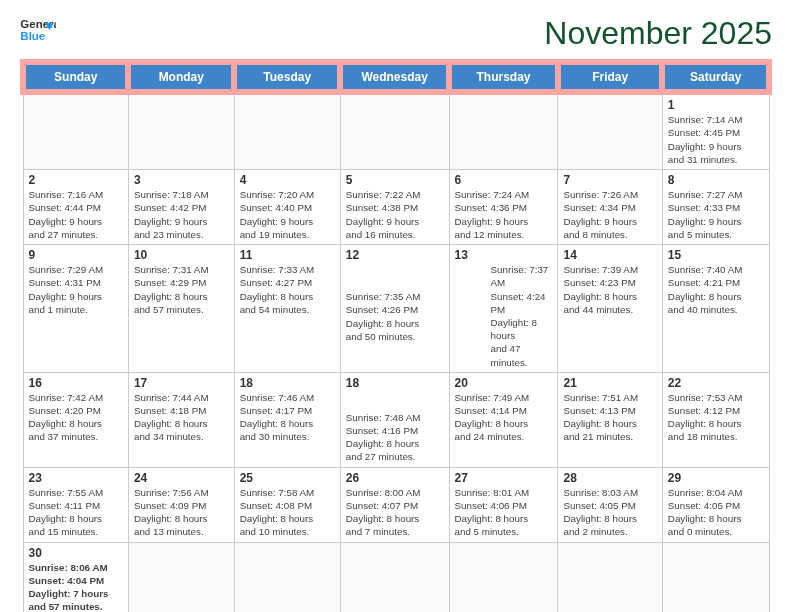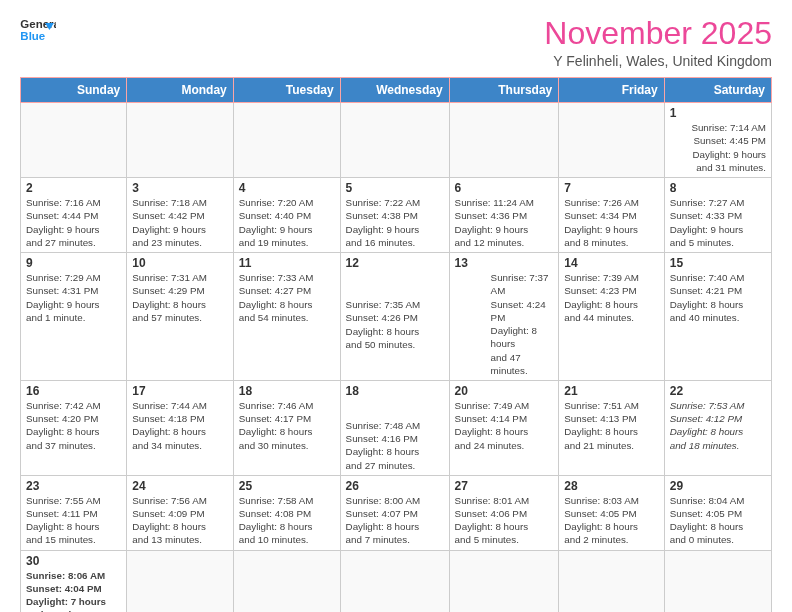--- a/index.html
+++ b/index.html
@@ -28,41 +28,41 @@
     .logo-icon {
       width: 36px;
       height: 30px;
     }
     .title-block {
       text-align: right;
     }
     .month-title {
       font-size: 32px;
       font-weight: 300;
-      color: #ec4899;
+      color: #14532d;
       line-height: 1.1;
     }
     .location {
       font-size: 14px;
       color: #555;
       margin-top: 2px;
     }
     .calendar {
       width: 100%;
       border-collapse: collapse;
       font-size: 10.5px;
     }
     .calendar thead th {
       background: #3d85c8;
       color: #fff;
       padding: 5px 6px;
-      text-align: right;
+      text-align: center;
       font-weight: bold;
       font-size: 12px;
-      border: 1px solid #fca5a5;
+      border: 6px solid #fca5a5;
     }
     .calendar tbody td {
       border: 1px solid #ccc;
       vertical-align: top;
       padding: 3px 5px;
       width: 113px;
       min-height: 75px;
       height: 75px;
       color: #333;
     }
@@ -89,21 +89,20 @@
   <div class="header">
     <div class="logo">
       <svg class="logo-icon" viewBox="0 0 40 34" xmlns="http://www.w3.org/2000/svg">
         <text x="0" y="14" font-size="13" font-family="Arial" font-weight="bold" fill="#333">General</text>
         <text x="0" y="27" font-size="13" font-family="Arial" font-weight="bold" fill="#2196F3">Blue</text>
         <polygon points="28,8 38,8 33,16" fill="#2196F3"></polygon>
       </svg>
     </div>
     <div class="title-block">
       <div class="month-title">November 2025</div>
-      <div class="location">Y Felinheli, Wales, United Kingdom</div>
     </div>
   </div>
 
   <table class="calendar">
     <thead>
       <tr>
         <th>Sunday</th>
         <th>Monday</th>
         <th>Tuesday</th>
         <th>Wednesday</th>
@@ -115,21 +114,21 @@
     <tbody id="calendar-body">
     <tr>
           <td class="empty"></td>
           <td class="empty"></td>
           <td class="empty"></td>
           <td class="empty"></td>
           <td class="empty"></td>
           <td class="empty"></td>
           <td>
             <span class="day-num">1</span>
-            <div class="day-info" style="white-space: pre-line; text-align: right;">Sunrise: 7:14 AM
+            <div class="day-info" style="white-space: pre-line;">Sunrise: 7:14 AM
 Sunset: 4:45 PM
 Daylight: 9 hours
 and 31 minutes.</div>
           </td>
         </tr>
         <tr>
           <td>
             <span class="day-num">2</span>
             <div class="day-info" style="white-space: pre-line;">Sunrise: 7:16 AM
 Sunset: 4:44 PM
@@ -152,21 +151,21 @@
           </td>
           <td>
             <span class="day-num">5</span>
             <div class="day-info" style="white-space: pre-line;">Sunrise: 7:22 AM
 Sunset: 4:38 PM
 Daylight: 9 hours
 and 16 minutes.</div>
           </td>
           <td>
             <span class="day-num">6</span>
-            <div class="day-info" style="white-space: pre-line;">Sunrise: 11:24 AM
+            <div class="day-info" style="white-space: pre-line;">Sunrise: 7:24 AM
 Sunset: 4:36 PM
 Daylight: 9 hours
 and 12 minutes.</div>
           </td>
           <td>
             <span class="day-num">7</span>
             <div class="day-info" style="white-space: pre-line;">Sunrise: 7:26 AM
 Sunset: 4:34 PM
 Daylight: 9 hours
 and 8 minutes.</div>
@@ -268,21 +267,21 @@
           </td>
           <td>
             <span class="day-num">21</span>
             <div class="day-info" style="white-space: pre-line;">Sunrise: 7:51 AM
 Sunset: 4:13 PM
 Daylight: 8 hours
 and 21 minutes.</div>
           </td>
           <td>
             <span class="day-num">22</span>
-            <div class="day-info" style="white-space: pre-line; font-style: italic;">Sunrise: 7:53 AM
+            <div class="day-info" style="white-space: pre-line;">Sunrise: 7:53 AM
 Sunset: 4:12 PM
 Daylight: 8 hours
 and 18 minutes.</div>
           </td>
         </tr>
         <tr>
           <td>
             <span class="day-num">23</span>
             <div class="day-info" style="white-space: pre-line;">Sunrise: 7:55 AM
 Sunset: 4:11 PM

